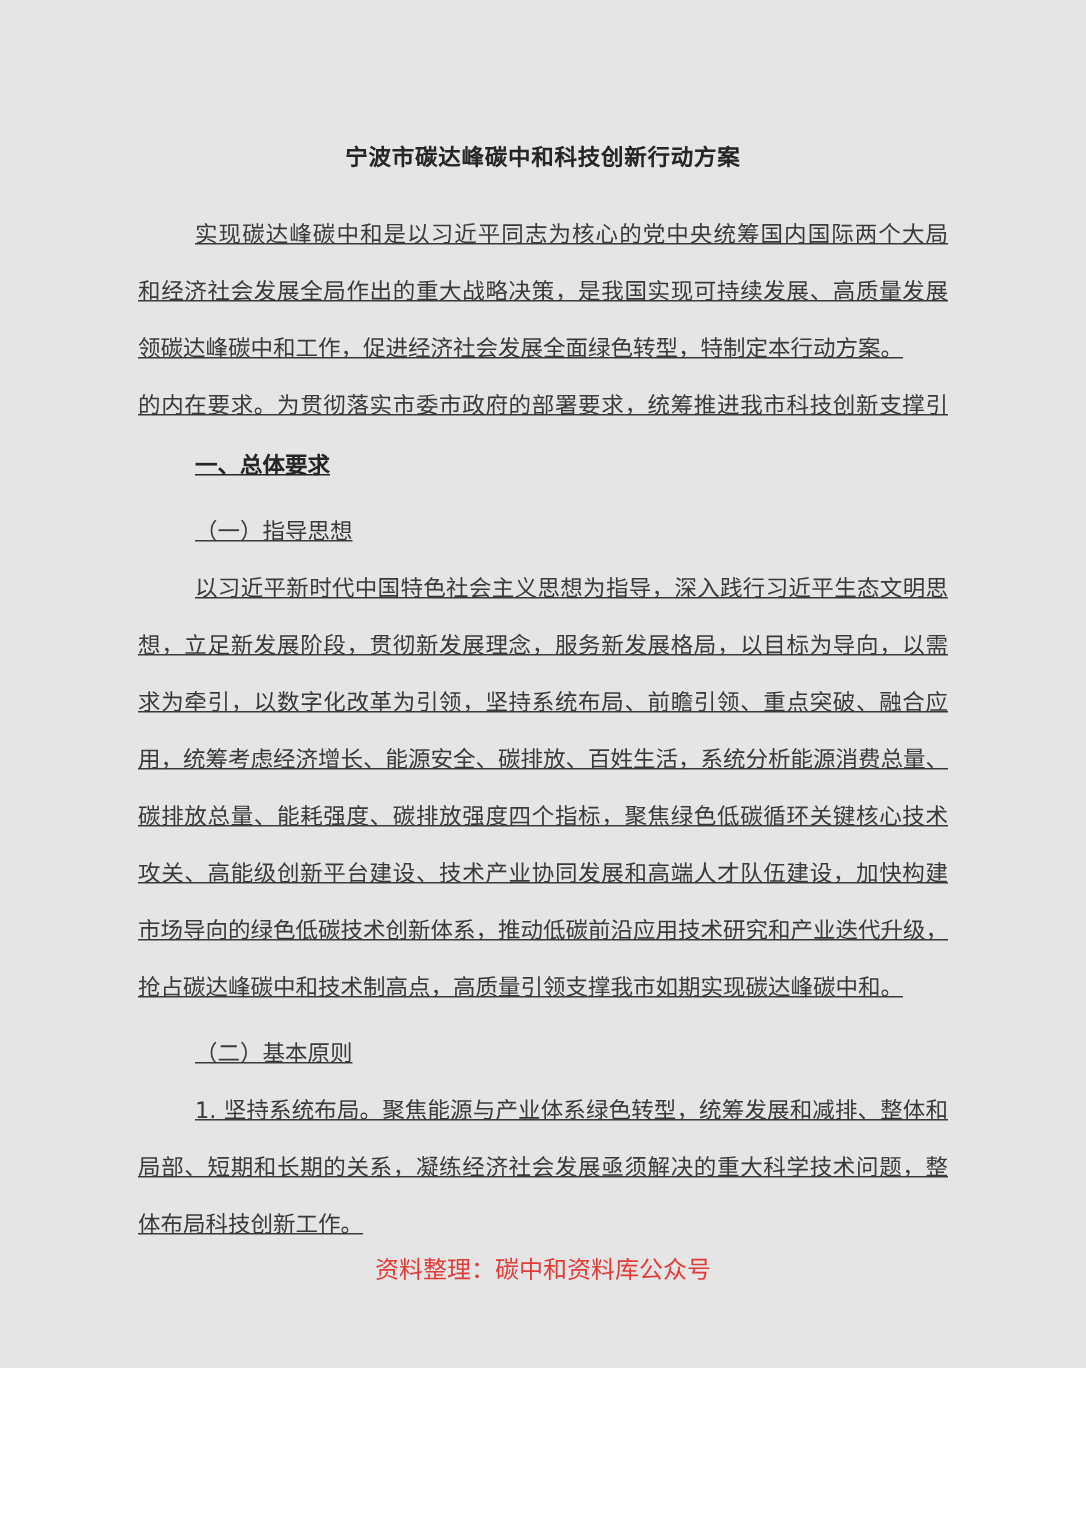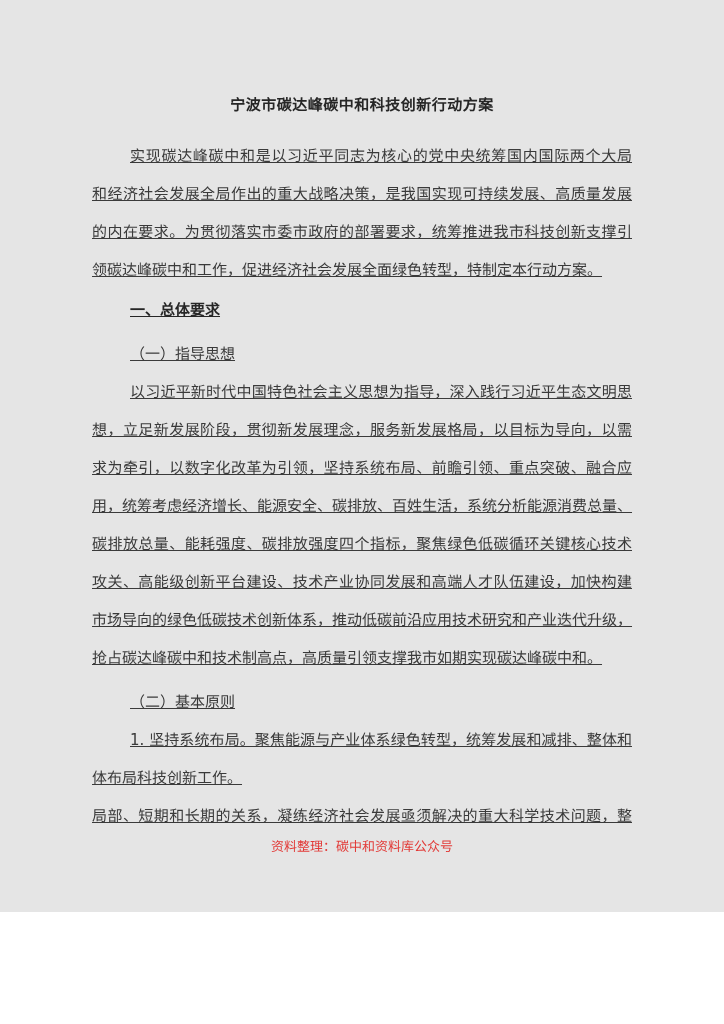--- a/index.html
+++ b/index.html
@@ -48,53 +48,53 @@
     font-weight: bold;
     color: #262626;
     margin-top: 2px;
   }
   .subheading {
     margin-top: 6px;
   }
   .footer-note {
     margin-top: 3px;
     font-family: "DejaVu Serif", "Liberation Serif", serif;
-    font-size: 13px;
+    font-size: 16px;
     line-height: 18px;
     color: #e23b38;
     text-align: center;
   }
 </style>
 </head>
 <body>
 
 <div class="page" style="color: rgb(58, 58, 58);">
   <div class="doc-title" style="color: rgb(38, 38, 38);">宁波市碳达峰碳中和科技创新行动方案</div>
 
   <div>
       <div class="para">
         <div class="line line-first line-fill">实现碳达峰碳中和是以习近平同志为核心的党中央统筹国内国际两个大局</div>
         <div class="line line-fill">和经济社会发展全局作出的重大战略决策，是我国实现可持续发展、高质量发展</div>
+        <div class="line">领碳达峰碳中和工作，促进经济社会发展全面绿色转型，特制定本行动方案。</div>
         <div class="line line-fill">的内在要求。为贯彻落实市委市政府的部署要求，统筹推进我市科技创新支撑引</div>
-        <div class="line">领碳达峰碳中和工作，促进经济社会发展全面绿色转型，特制定本行动方案。</div>
       </div>
       <div class="line line-first heading">一、总体要求</div>
       <div class="line line-first subheading">（一）指导思想</div>
       <div class="para">
         <div class="line line-first line-fill">以习近平新时代中国特色社会主义思想为指导，深入践行习近平生态文明思</div>
         <div class="line line-fill">想，立足新发展阶段，贯彻新发展理念，服务新发展格局，以目标为导向，以需</div>
         <div class="line line-fill">求为牵引，以数字化改革为引领，坚持系统布局、前瞻引领、重点突破、融合应</div>
         <div class="line line-fill">用，统筹考虑经济增长、能源安全、碳排放、百姓生活，系统分析能源消费总量、</div>
         <div class="line line-fill">碳排放总量、能耗强度、碳排放强度四个指标，聚焦绿色低碳循环关键核心技术</div>
         <div class="line line-fill">攻关、高能级创新平台建设、技术产业协同发展和高端人才队伍建设，加快构建</div>
         <div class="line line-fill">市场导向的绿色低碳技术创新体系，推动低碳前沿应用技术研究和产业迭代升级，</div>
         <div class="line">抢占碳达峰碳中和技术制高点，高质量引领支撑我市如期实现碳达峰碳中和。</div>
       </div>
       <div class="line line-first subheading">（二）基本原则</div>
       <div class="para">
         <div class="line line-first line-fill">1. 坚持系统布局。聚焦能源与产业体系绿色转型，统筹发展和减排、整体和</div>
+        <div class="line line-fill">局部、短期和长期的关系，凝练经济社会发展亟须解决的重大科学技术问题，整</div>
         <div class="line">体布局科技创新工作。</div>
-        <div class="line line-fill">局部、短期和长期的关系，凝练经济社会发展亟须解决的重大科学技术问题，整</div>
       </div>
     </div>
 
   <div class="footer-note" style="color: rgb(226, 59, 56);">资料整理：碳中和资料库公众号</div>
 </div>
 
 </body></html>

